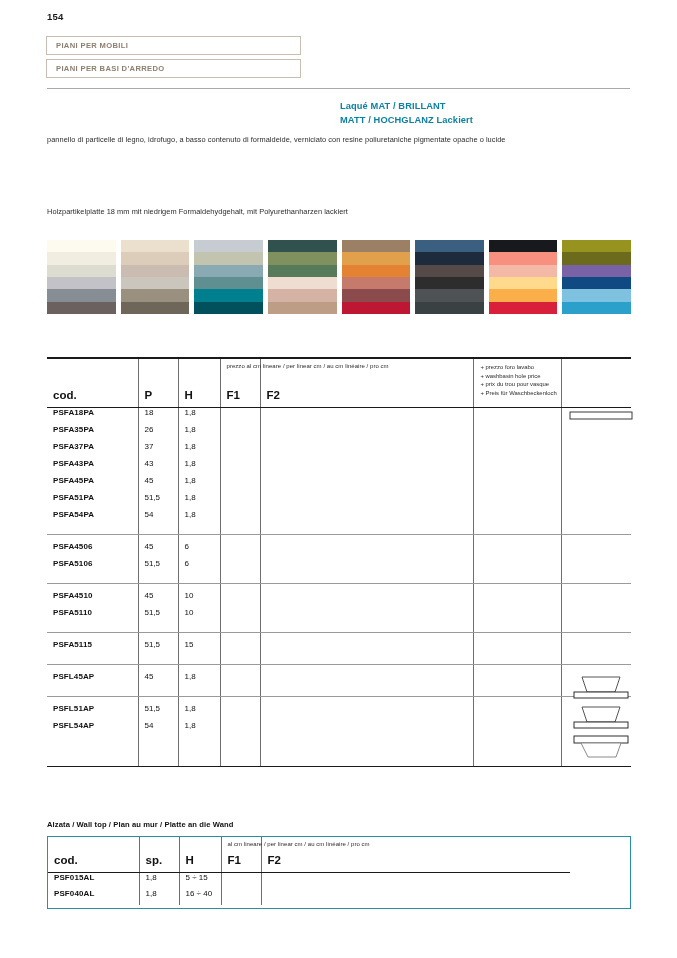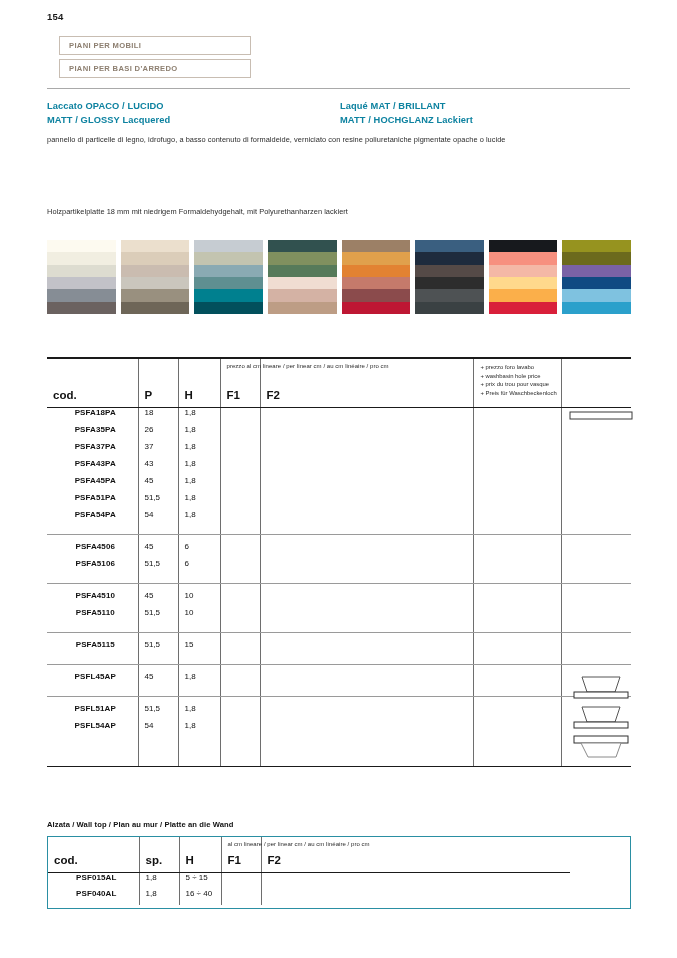--- a/index.html
+++ b/index.html
@@ -28,23 +28,23 @@
     position: absolute;
     left: 47px;
     top: 11px;
     font-size: 9.5px;
     font-weight: bold;
     color: #1a1a1a;
     letter-spacing: .2px;
   }
   .cat-tabs {
     position: absolute;
-    left: 59px;
+    left: 46px;
     top: 36px;
-    width: 192px;
+    width: 255px;
   }
   .cat-tab {
     box-sizing: border-box;
     height: 19px;
     border: 1px solid #c8bdb2;
     display: flex;
     align-items: center;
     padding-left: 9px;
     font-size: 7.6px;
     font-weight: bold;
@@ -172,21 +172,20 @@
 
   .data-row td {
     height: 17px;
     font-size: 8px;
     color: #111;
   }
   .data-row td.code {
     font-weight: bold;
     padding-left: 6px;
     letter-spacing: .1px;
-    text-align: center;
   }
   .data-row td.num {
     padding-left: 6px;
   }
   .grp-sep td {
     height: 1px;
     padding: 0;
   }
   .grp-sep .line {
     height: 1px;
@@ -248,24 +247,20 @@
     <div class="cat-tab">
       <span>PIANI PER MOBILI</span>
     </div>
     <div class="cat-tab">
       <span>PIANI PER BASI D'ARREDO</span>
     </div>
   </div>
 
   <div class="rule-top"></div>
 
-  <div class="title-block title-left">
-    <div>Laccato OPACO / LUCIDO</div>
-    <div>MATT / GLOSSY Lacquered</div>
-  </div>
   <div class="title-block title-right">
     <div>Laqué MAT / BRILLANT</div>
     <div>MATT / HOCHGLANZ Lackiert</div>
   </div>
 
   <div class="desc desc-0">pannello di particelle di legno, idrofugo, a basso contenuto di formaldeide, verniciato con resine poliuretaniche pigmentate opache o lucide</div>
   <div class="desc desc-3">Holzpartikelplatte 18 mm mit niedrigem Formaldehydgehalt, mit Polyurethanharzen lackiert</div>
 
   <div class="swatches" id="swatch-strip">
       <div class="swatch-col">

